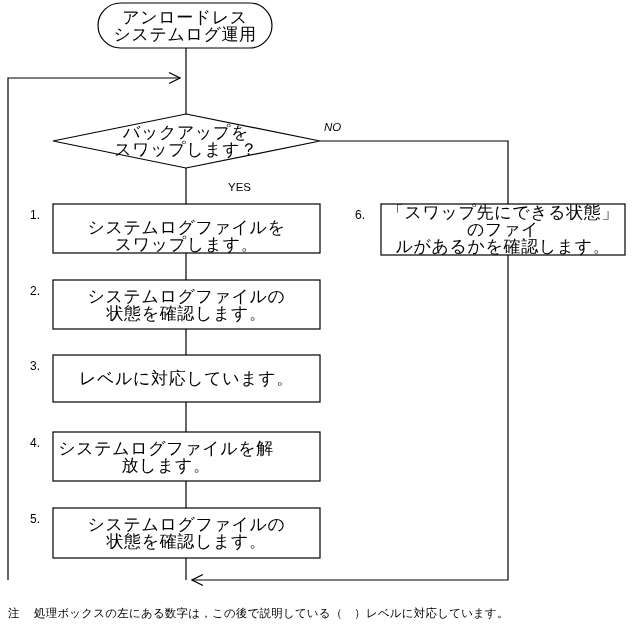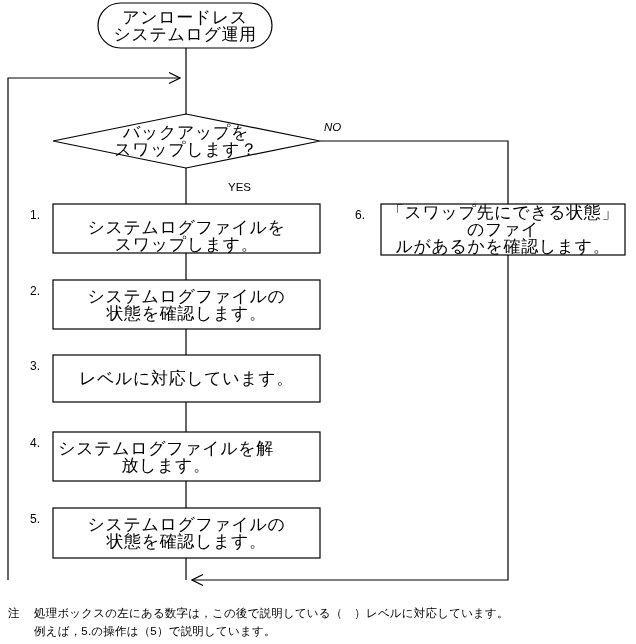--- a/index.html
+++ b/index.html
@@ -141,14 +141,13 @@
 <div class="node-text" style="left:53px; top:508px; width:267px; height:50px;">システムログファイルの
 状態を確認します。</div>
 <div class="node-text" style="left:383px; top:204px; width:240px; height:51px;">「スワップ先にできる状態」のファイ
 ルがあるかを確認します。</div>
 
 <div class="footnote">
   <div class="footnote-row">
     <span class="footnote-marker">注</span>
     <span class="footnote-body">処理ボックスの左にある数字は，この後で説明している（　）レベルに対応しています。</span>
   </div>
-  <div class="footnote-line2">例えば，5.の操作は（5）で説明しています。</div>
 </div>
 
 </body></html>

